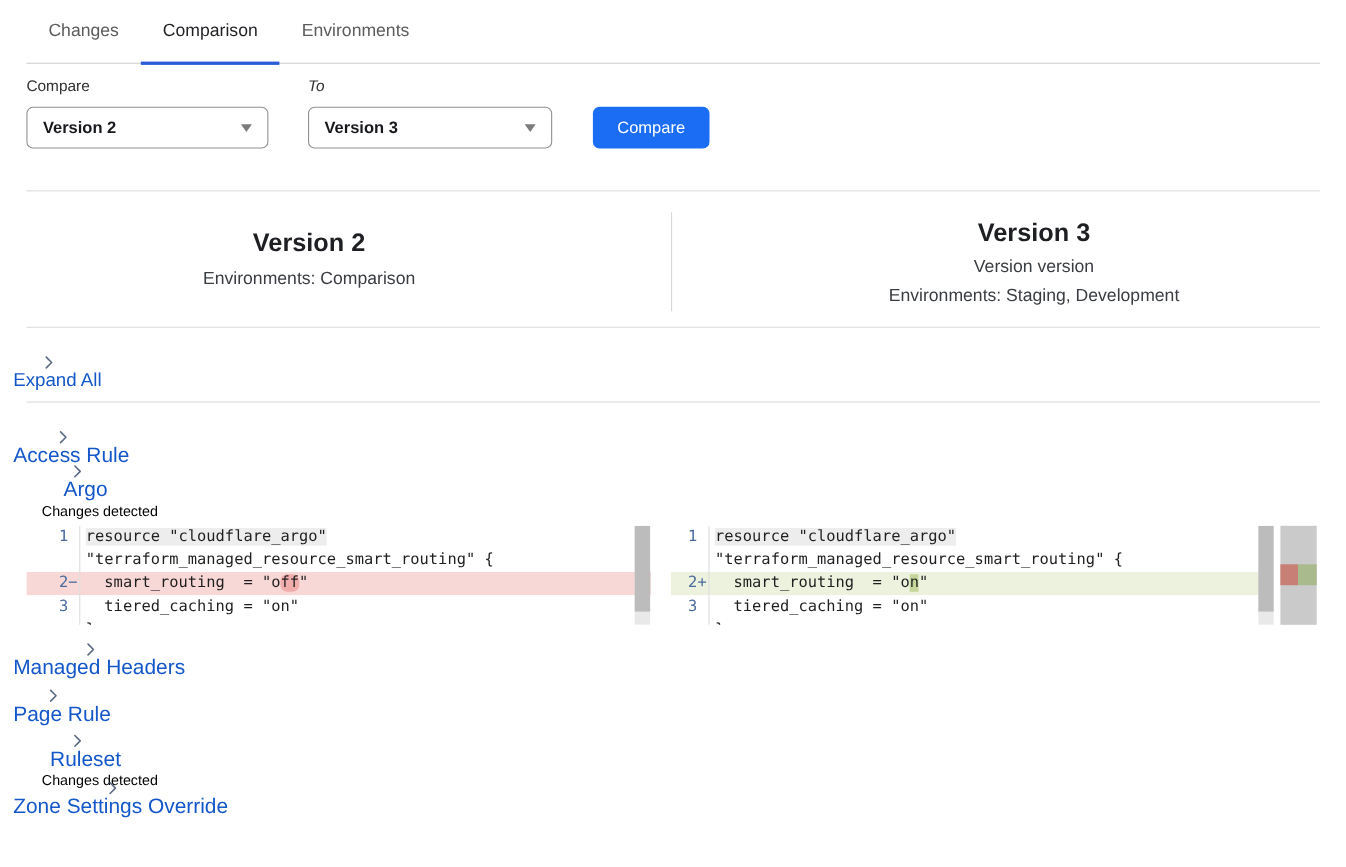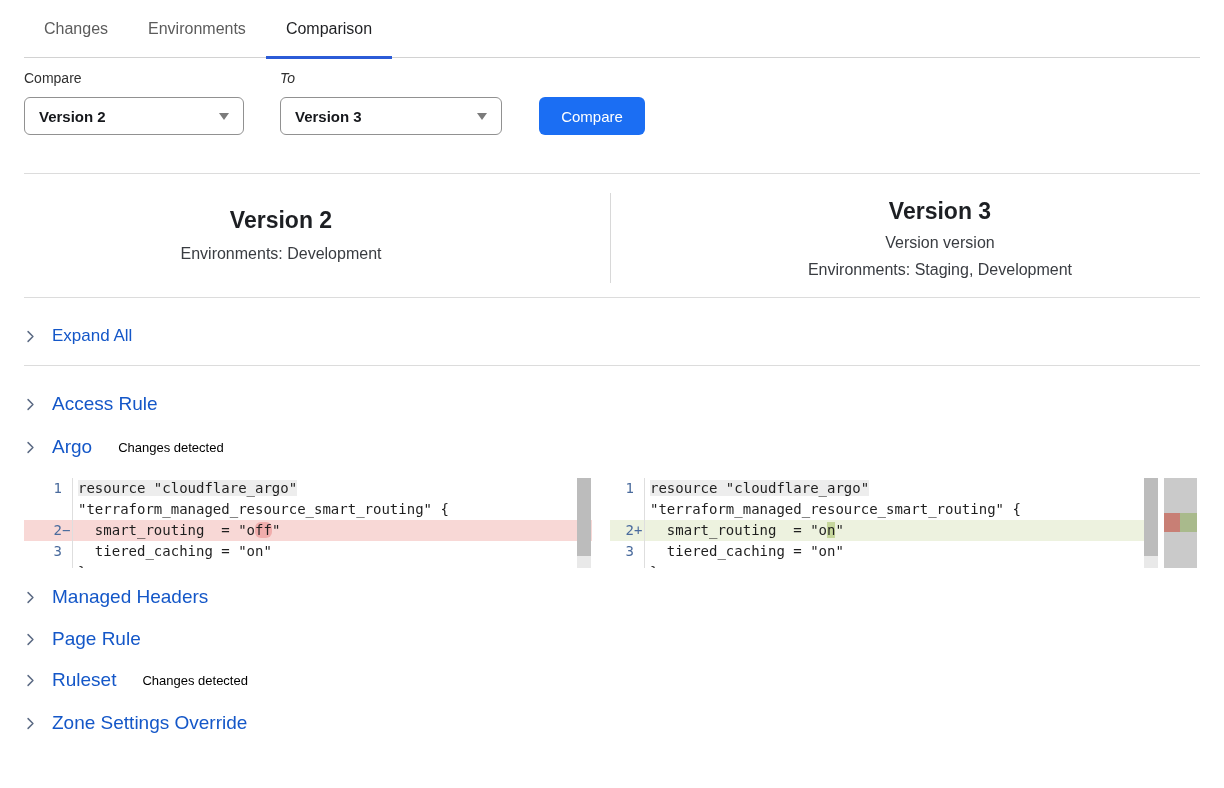--- a/index.html
+++ b/index.html
@@ -26,21 +26,21 @@
   
   .vh{position:absolute;text-align:center;}
   .vh-left{left:24px;top:205px;width:514px;}
   .vh-right{left:684px;top:196px;width:512px;}
   .vh-title{font-size:23px;font-weight:600;color:#1d1f23;line-height:30px;}
   .vh-sub{font-size:16px;color:#393c41;margin-top:8px;line-height:21px;}
   .vh-sub2{font-size:16px;color:#393c41;margin-top:6px;line-height:21px;}
   .vdiv{position:absolute;left:610px;top:193px;width:1px;height:90px;background:#d8d8d8;}
 
   
-  .sec{position:absolute;left:24px;display:flex;align-items:center;cursor:pointer;height:26px;}
+  .sec{position:absolute;left:12px;display:flex;align-items:center;cursor:pointer;height:26px;flex-direction:column;}
   .chev{display:flex;align-items:center;color:#5b6a84;margin-right:15px;flex:none;}
   .sec-label{font-size:19px;color:#1457c8;}
   .sec.expand .sec-label{font-size:17px;}
   .badge{font-size:13px;color:#000000;margin-left:26px;}
 
   
   .panel{position:absolute;top:478px;height:90px;overflow:hidden;background:#fff;
          font-family:"DejaVu Sans Mono","Liberation Mono",monospace;font-size:14px;color:#1f1f1f;}
   .panel.pl{left:24px;width:568px;}
   .panel.pr{left:610px;width:548px;}
@@ -65,42 +65,42 @@
   .mm-del{position:absolute;left:0;top:35px;width:16px;height:19px;background:#c87f75;}
   .mm-add{position:absolute;left:16px;top:35px;width:17px;height:19px;background:#a9ba8c;}
 </style>
 </head>
 <body>
 
 <div class="page">
 
   <div class="tabs">
     <div class="tab">Changes</div>
+    <div class="tab active">Comparison</div>
     <div class="tab">Environments</div>
-    <div class="tab active">Comparison</div>
   </div>
 
   <div class="form-label" style="left:24px;">Compare</div>
   <div class="form-label" style="left:280px;font-style:italic;">To</div>
 
   <div class="select" style="left:24px;width:220px;">
     <span>Version 2</span>
     <span class="caret"></span>
   </div>
   <div class="select" style="left:280px;width:222px;">
     <span>Version 3</span>
     <span class="caret"></span>
   </div>
   <button class="btn">Compare</button>
 
   <div class="hr" style="top:173px;"></div>
 
   <div class="vh vh-left">
     <div class="vh-title">Version 2</div>
-    <div class="vh-sub">Environments: Development</div>
+    <div class="vh-sub">Environments: Comparison</div>
   </div>
   <div class="vdiv"></div>
   <div class="vh vh-right">
     <div class="vh-title">Version 3</div>
     <div class="vh-sub2">Version version</div>
     <div class="vh-sub2">Environments: Staging, Development</div>
   </div>
 
   <div class="hr" style="top:297px;"></div>
 

